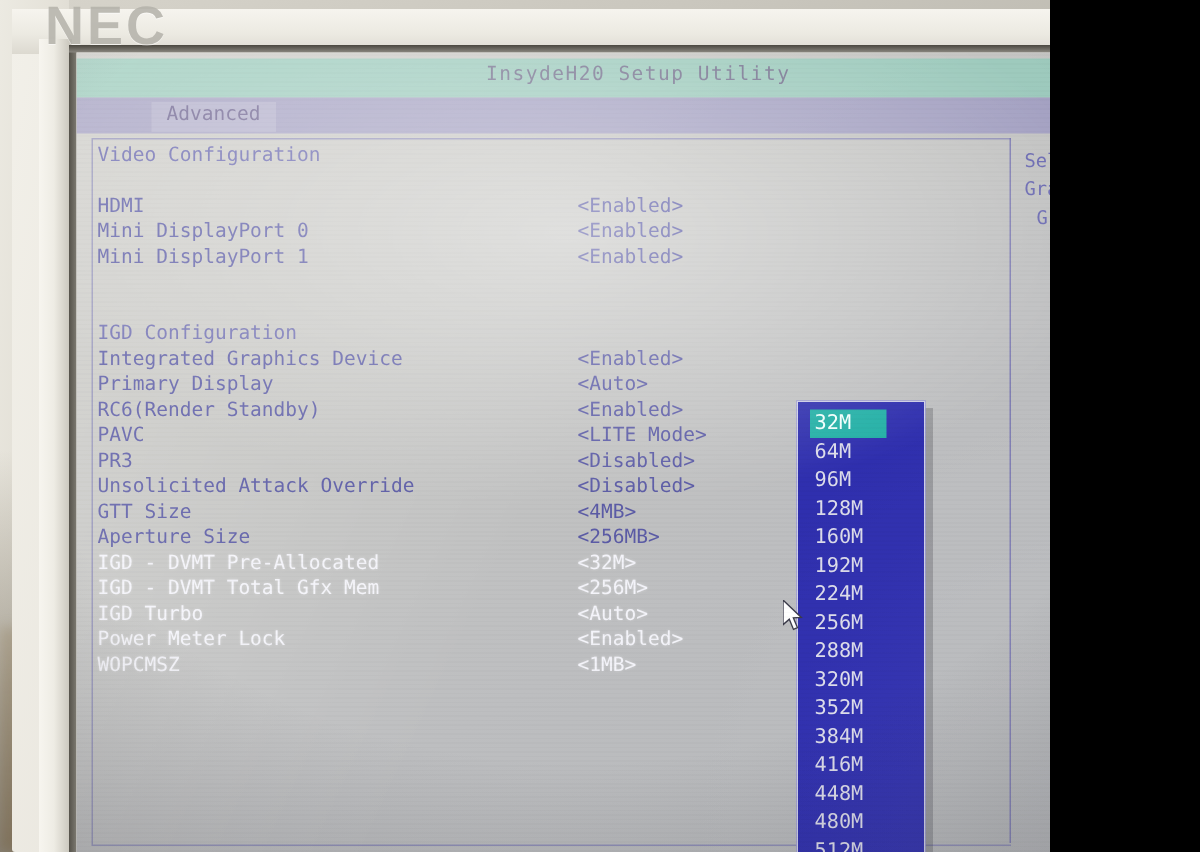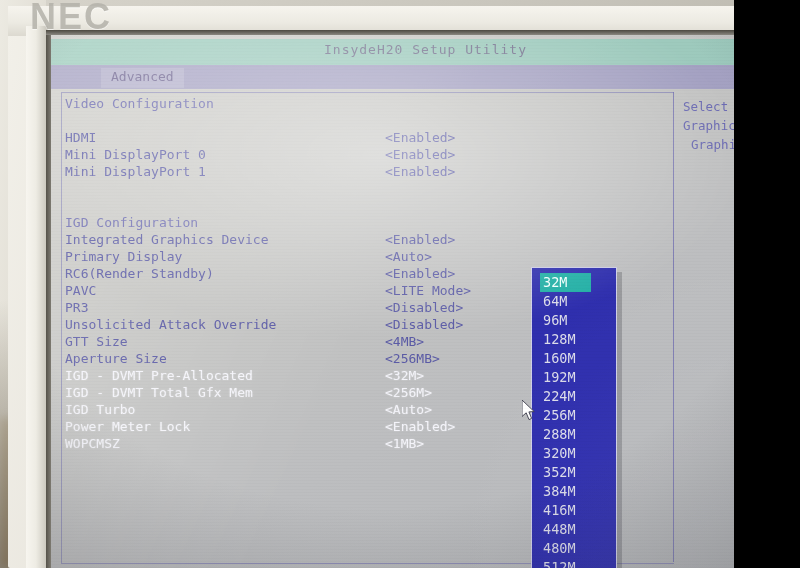--- a/index.html
+++ b/index.html
@@ -1,19 +1,19 @@
 <!DOCTYPE html>
 <html><head>
 <meta charset="utf-8">
 <style>
   html,body{margin:0;padding:0;background:#000;}
   body{width:800px;height:568px;overflow:hidden;font-family:"DejaVu Sans Mono","Liberation Mono",monospace;}
 
   #shot{position:relative;width:700px;height:568px;overflow:hidden;
-        background:#701a75;padding-left:34px;}
+        background:#701a75;}
 
   
   .room{position:absolute;inset:0;
         background:
           linear-gradient(160deg,#d7d4cb 0%,#c9c6bd 22%,#b5b2a8 48%,#a8a59a 70%,#9d9a90 100%);}
   .room-wall{position:absolute;left:0;top:0;width:46px;height:568px;
         background:linear-gradient(95deg,#eceae2 0%,#e4e1d8 40%,#cfccc2 100%);}
   .room-shadow-l{position:absolute;left:0;top:300px;width:40px;height:268px;
         background:linear-gradient(180deg,rgba(120,112,96,0) 0%,rgba(120,112,96,.55) 60%,rgba(98,90,76,.7) 100%);}
   .desk{position:absolute;left:0;bottom:0;width:60px;height:150px;

